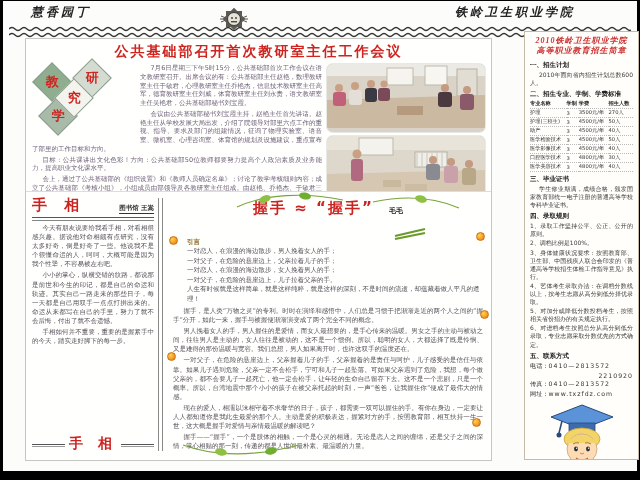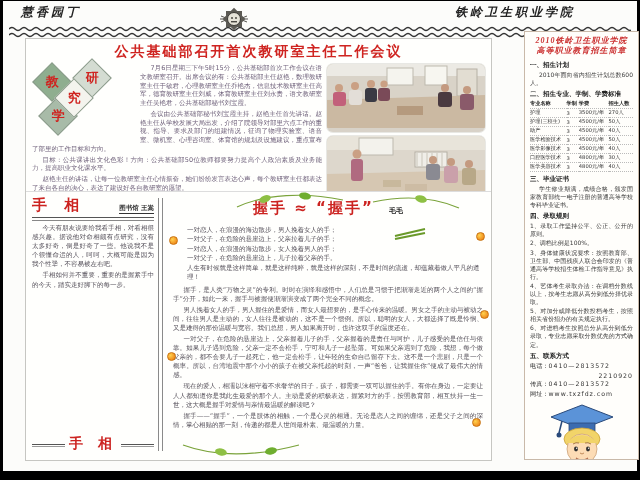--- a/index.html
+++ b/index.html
@@ -4,21 +4,21 @@
 <style>
   html,body{margin:0;padding:0;}
   body{width:640px;height:480px;overflow:hidden;background:#111;
        font-family:"DejaVu Sans","Liberation Sans",sans-serif;}
   .page{position:relative;width:640px;height:480px;background:#000;}
   .paper{position:absolute;left:3px;top:1px;right:3px;bottom:9px;background:#fcfcfa;}
 
   
   .masthead-left,.masthead-right{position:absolute;top:3px;font-family:"Liberation Serif","DejaVu Serif",serif;
       font-style:italic;font-weight:bold;font-size:12px;color:#222;letter-spacing:3px;}
-  .masthead-left{left:18px;text-align:center;}
+  .masthead-left{left:28px;text-align:center;}
   .masthead-right{left:452px;}
   .wave{position:absolute;left:6px;top:24px;}
   .medallion{position:absolute;left:216px;top:6px;}
 
   
   .mainbox{position:absolute;left:22px;top:37px;width:467px;height:423px;
            border:1px solid #c6c6c2;background:#fffffd;box-sizing:border-box;}
 
   
   .meeting{position:relative;height:152px;padding:2px 6px 0 6px;overflow:hidden;box-sizing:border-box;}
@@ -45,21 +45,21 @@
   .palm-body{flex:1;overflow:hidden;}
   .palm-body p{margin:0 0 2px 0;font-size:6.5px;line-height:1.4;color:#55505a;text-align:justify;text-indent:1.6em;
                font-family:"DejaVu Serif","Liberation Serif",serif;}
   .palm-footer{display:flex;align-items:center;gap:4px;margin:3px 0 6px 0;}
   .palm-footer .line{flex:1;border-top:1px solid #555;box-shadow:0 2px 0 #999;}
   .palm-footer-text{color:#cc2320;font-weight:bold;font-size:14px;letter-spacing:5px;}
 
   .col-divider{width:3px;border-left:1px solid #8a8a8a;border-right:1px solid #8a8a8a;margin:6px 2px 10px 0;}
 
   .hand-col{flex:1;position:relative;padding:2px 8px 2px 8px;overflow:hidden;box-sizing:border-box;}
-  .hand-titlerow{text-align:center;margin:4px 0 8px 0;}
+  .hand-titlerow{text-align:center;margin:4px 0 20px 0;}
   .hand-title{color:#cc2320;font-weight:bold;font-size:15px;letter-spacing:2px;}
   .hand-byline{font-size:7px;color:#222;font-weight:bold;margin-left:10px;}
   .verse{margin:2px 0 3px 14px;}
   .verse div{font-size:6.5px;line-height:1.45;color:#55505a;font-family:"DejaVu Serif","Liberation Serif",serif;}
   .intro-label{color:#8a6a2a;font-weight:bold;}
   .hand-body p{margin:0 0 2px 0;font-size:6.5px;line-height:1.4;color:#55505a;text-align:justify;text-indent:1.6em;
                font-family:"DejaVu Serif","Liberation Serif",serif;}
   .flower{position:absolute;width:7px;height:7px;border-radius:50%;border:1px solid #c9730f;
           background:radial-gradient(circle at 35% 35%,#ffd24d,#f08a1d 75%);}
   .vine{position:absolute;}
@@ -165,35 +165,35 @@
             </div>
           <div class="diamond d3">
               <span>究</span>
             </div>
         </div>
 
         <div class="m-text">
           <p>7月6日星期三下午5时15分，公共基础部首次工作会议在语文教研室召开。出席会议的有：公共基础部主任赵艳，数理教研室主任于敏君，心理教研室主任乔艳杰，信息技术教研室主任高军，德育教研室主任刘威，体育教研室主任刘永贵，语文教研室主任吴艳君，公共基础部秘书刘宝霞。</p>
           <p>会议由公共基础部秘书刘宝霞主持，赵艳主任首先讲话。赵艳主任从学校发展大局出发，介绍了院领导对部里六点工作的重视、指导、要求及部门的组建情况，征询了物理实验室、语音室、微机室、心理咨询室、体育馆的规划及设施建议，重点宣布了部里的工作目标和方向。</p>
           <p>目标：公共课讲出文化色彩！方向：公共基础部50位教师都要努力提高个人政治素质及业务能力，提高职业文化课水平。</p>
-          <p>赵艳主任的讲话，让每一位教研室主任心情振奋，她们纷纷发言表达心声，每个教研室主任都表达了来自各自的决心，表达了建设好各自教研室的愿望。</p>
           <p>会上，通过了公共基础部的《组织设置》和《教师人员确定名单》；讨论了教学考核细则内容；成立了公共基础部《考核小组》，小组成员由部领导及各教研室主任组成。由赵艳、乔艳杰、于敏君三位教师组成二级考核评估体系。</p>
         </div>
       </div>
 
       <div class="bottom-row">
 
         <div class="palm-col">
           <div class="palm-titlerow">
             <span class="palm-title">手 相</span>
             <span class="palm-byline">图书馆 王嵩</span>
           </div>
           <div class="palm-rule"></div>
           <div class="palm-body">
             <p>今天有朋友说要给我看手相，对看相很感兴趣。据说他对命相颇有点研究，没有太多好奇，倒是好奇了一些。他说我不是个很懂命运的人，呵呵，大概可能是因为我个性犟，不容易被左右吧。</p>
+            <p>小小的掌心，纵横交错的纹路，都说那是前世和今生的印记，都是自己的命运和轨迹。其实自己一路走来的那些日子，每一天都是自己用双手一点点打拼出来的。命运从来都写在自己的手里，努力了就不会后悔，付出了就不会遗憾。</p>
             <p>手相如何并不重要，重要的是握紧手中的今天，踏实走好脚下的每一步。</p>
           </div>
           <div class="palm-footer">
             <span class="line"></span>
             <span class="palm-footer-text">手 相</span>
             <span class="line"></span>
           </div>
         </div>
 
         <div class="col-divider"></div>
@@ -221,20 +221,21 @@
           <span class="flower" style="right:2px;top:118px"></span>
           <span class="flower" style="left:2px;top:160px"></span>
           <span class="flower" style="right:10px;bottom:34px"></span>
 
           <div class="hand-titlerow">
             <span class="hand-title">握手 ≈ “握手”</span>
             <span class="hand-byline">毛毛</span>
           </div>
 
           <div class="verse">
+            <div><span class="intro-label">引言</span></div>
             <div>一对恋人，在浪漫的海边散步，男人挽着女人的手；</div>
             <div>一对父子，在危险的悬崖边上，父亲拉着儿子的手；</div>
             <div>一对恋人，在浪漫的海边散步，女人挽着男人的手；</div>
             <div>一对父子，在危险的悬崖边上，儿子拉着父亲的手。</div>
             <div>人生有时候就是这样简单，就是这样纯粹，就是这样的深刻，不是时间的流逝，却蕴藏着做人平凡的道理！</div>
           </div>
 
           <div class="hand-body">
             <p>握手，是人类“万物之灵”的专利。时时在演绎和感悟中，人们总是习惯于把渐渐走近的两个人之间的“握手”分开，如此一来，握手与被握便渐渐演变成了两个完全不同的概念。</p>
             <p>男人挽着女人的手，男人握住的是爱情，而女人最想要的，是手心传来的温暖。男女之手的主动与被动之间，往往男人是主动的，女人往往是被动的，这不是一个惯例。所以，聪明的女人，大都选择了既是怜悯、又是难得的那份温暖与宽容。我们总想，男人如果离开时，也许这双手的温度还在。</p>

